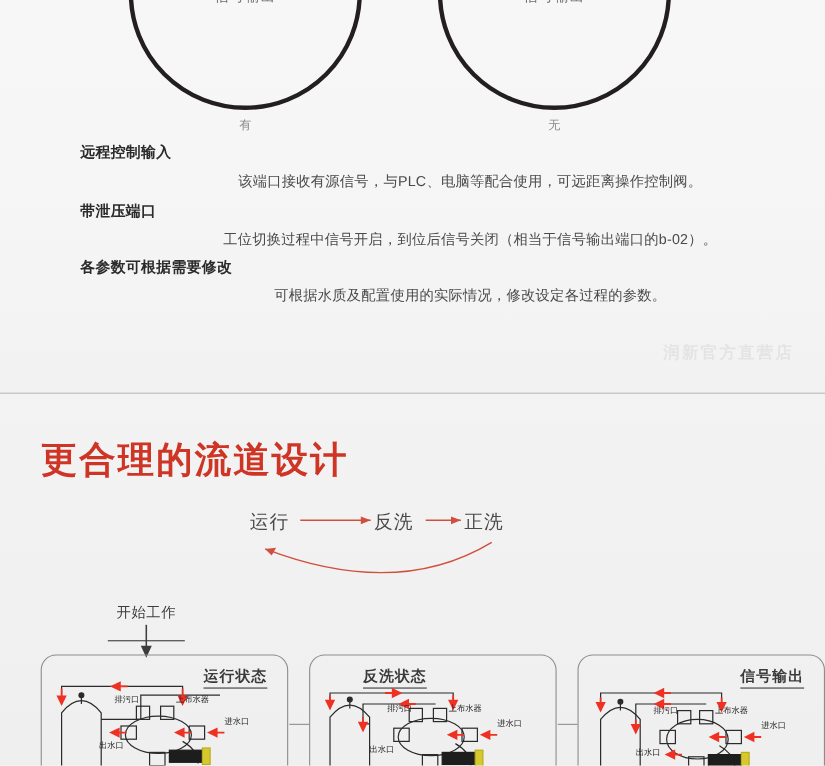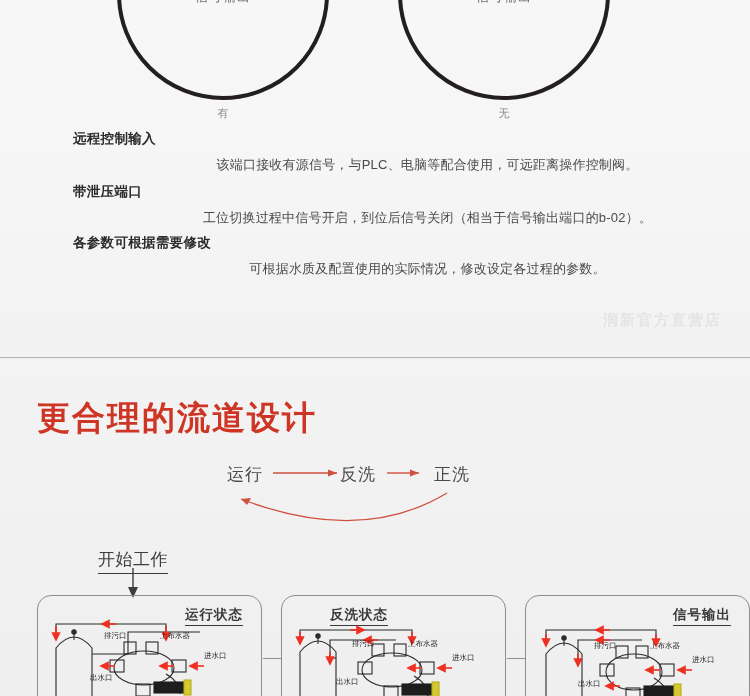--- a/index.html
+++ b/index.html
@@ -150,21 +150,21 @@
   }
   .cycle-node {
     position: absolute;
     font-size: 17px;
     color: #4a4a4a;
     top: 0;
     letter-spacing: 1px;
   }
   .cycle-node.n1 { left: 12px; }
   .cycle-node.n2 { left: 125px; }
-  .cycle-node.n3 { left: 207px; margin-left: 12px; }
+  .cycle-node.n3 { left: 207px; }
   .cycle svg {
     position: absolute;
     left: 0; top: 0;
     width: 300px;
     height: 80px;
     overflow: visible;
   }
 
   
   .startwork {
@@ -172,23 +172,23 @@
     left: 98px;
     top: 190px;
     width: 90px;
     height: 48px;
   }
   .startwork-label {
     position: absolute;
     left: 0; top: 0;
     width: 70px;
     text-align: center;
-    font-size: 17px;
+    font-size: 13px;
     color: #3d3d3d;
-    padding-bottom: 2px;
+    padding-bottom: 16px;
     border-bottom: 1.4px solid #3d3d3d;
     letter-spacing: 0.5px;
   }
   .startwork svg {
     position: absolute;
     left: 0; top: 16px;
     width: 90px; height: 36px;
     overflow: visible;
   }
 

